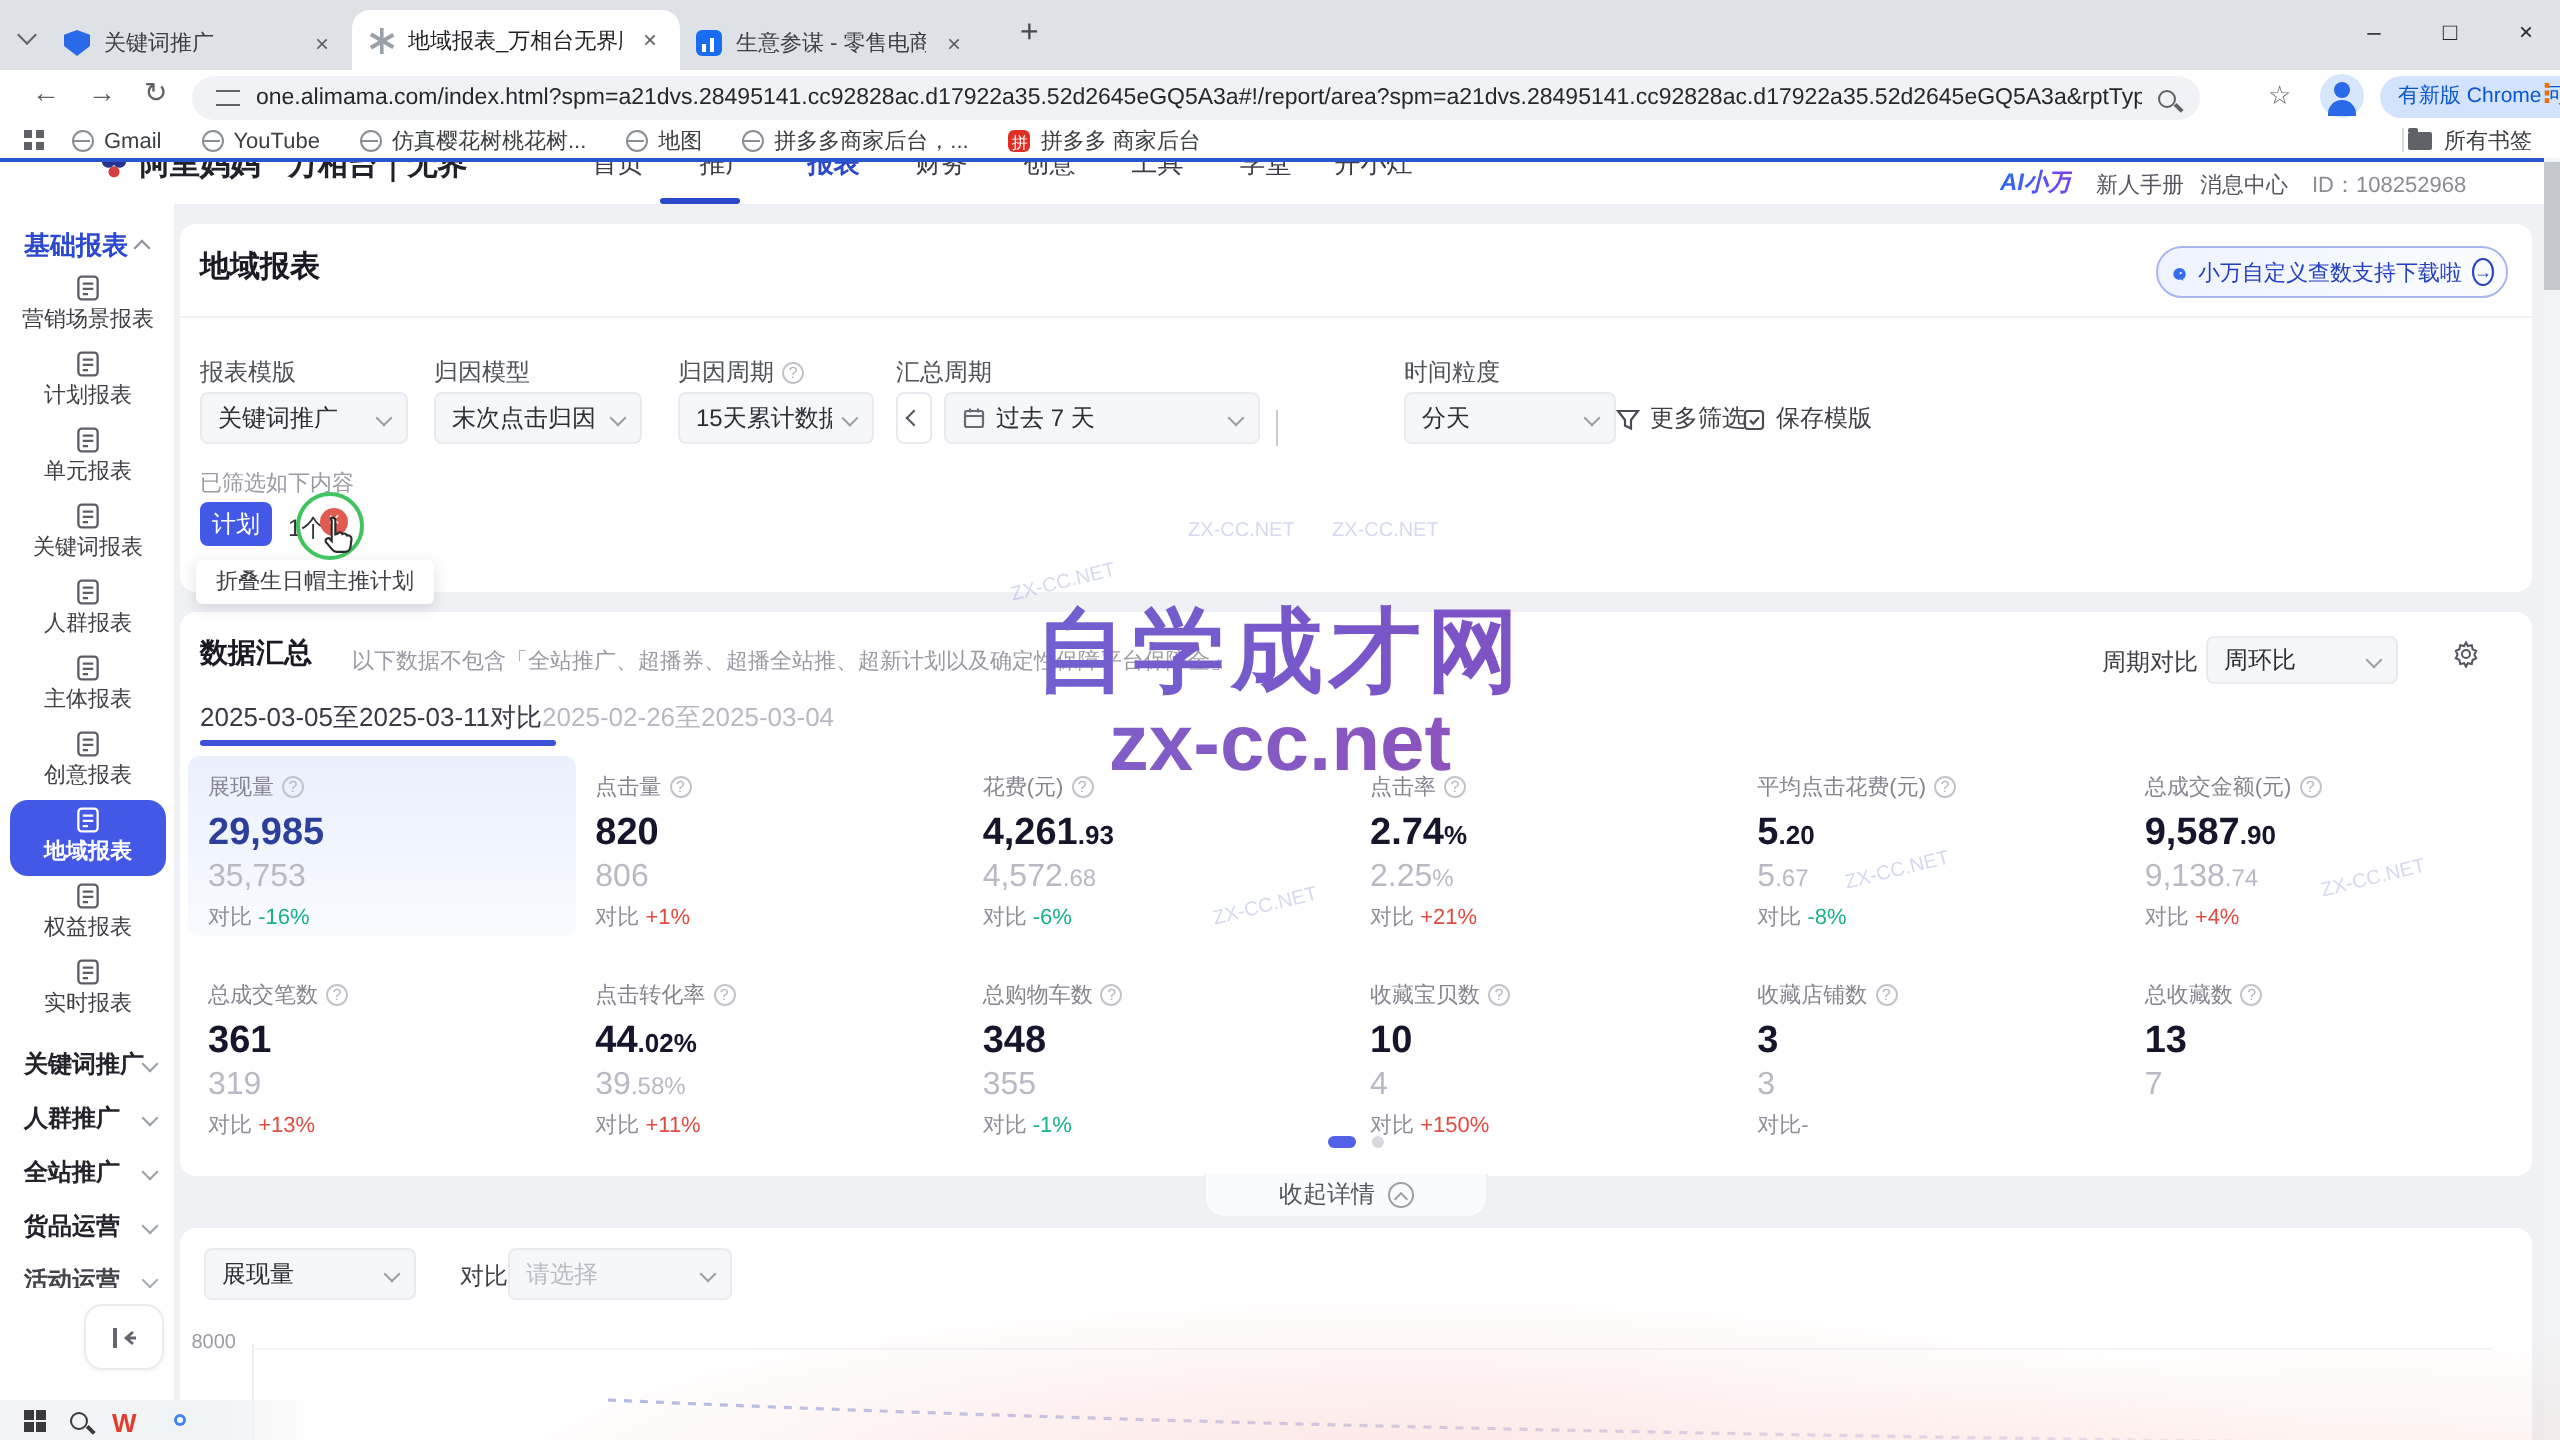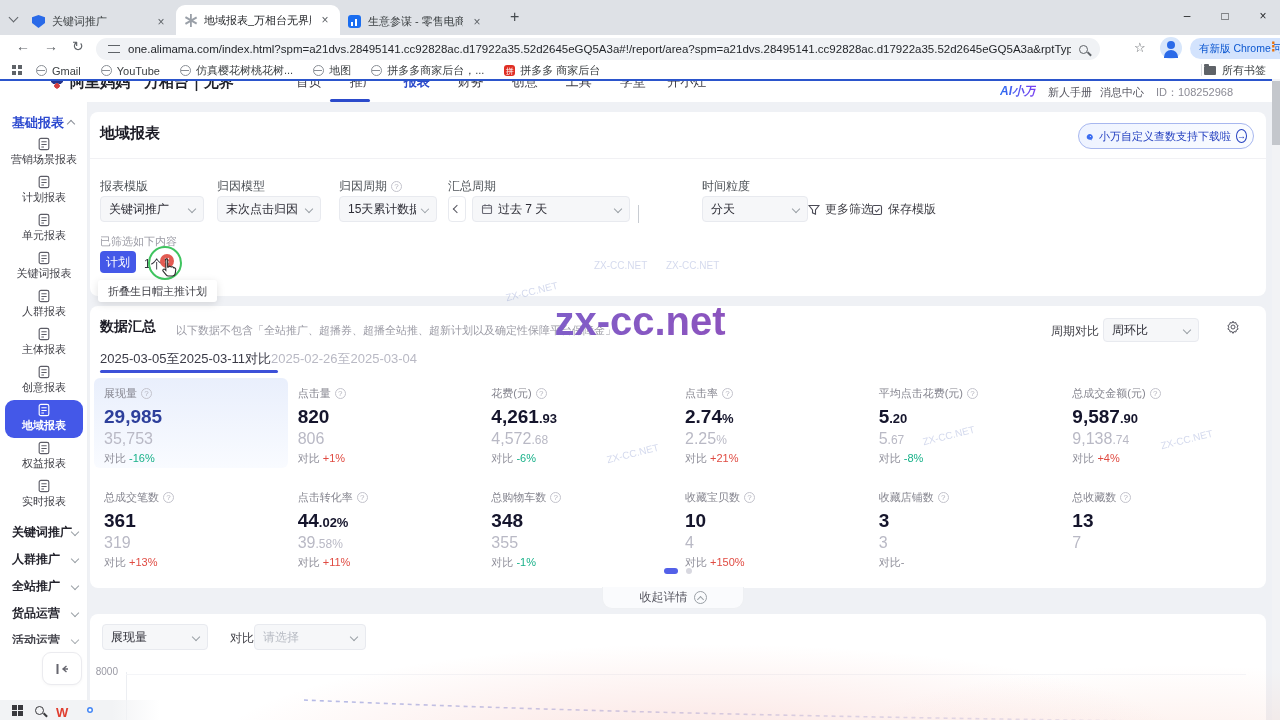--- a/index.html
+++ b/index.html
@@ -694,20 +694,21 @@
           <stop offset="0" stop-color="#9aa3e0" stop-opacity="0.75"></stop>
           <stop offset="0.75" stop-color="#b9bfe8" stop-opacity="0.45"></stop>
           <stop offset="1" stop-color="#d8dcf2" stop-opacity="0.15"></stop>
         </linearGradient>
       </defs>
       <path d="M178 28 C 400 38, 700 46, 1120 50" fill="none" stroke="url(#fade)" stroke-width="1.6" stroke-dasharray="4 4"></path>
     </svg>
   </div>
 
   <div class="wm-big">
+    <div class="wm-l1">自学成才网</div>
     <div class="wm-l2">zx-cc.net</div>
   </div>
   <div class="wm-small" style="left:505px; top:286px; transform:rotate(-14deg);">ZX-CC.NET</div>
   <div class="wm-small" style="left:594px; top:260px;">ZX-CC.NET</div>
   <div class="wm-small" style="left:666px; top:260px;">ZX-CC.NET</div>
   <div class="wm-small" style="left:606px; top:448px; transform:rotate(-14deg);">ZX-CC.NET</div>
   <div class="wm-small" style="left:922px; top:430px; transform:rotate(-14deg);">ZX-CC.NET</div>
   <div class="wm-small" style="left:1160px; top:434px; transform:rotate(-14deg);">ZX-CC.NET</div>
   <div class="tint"></div>
 

